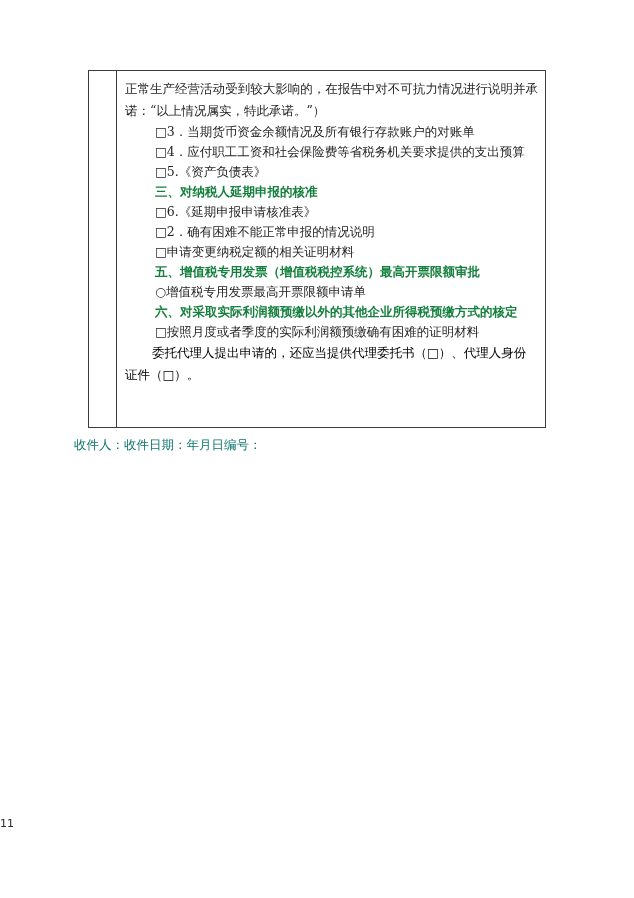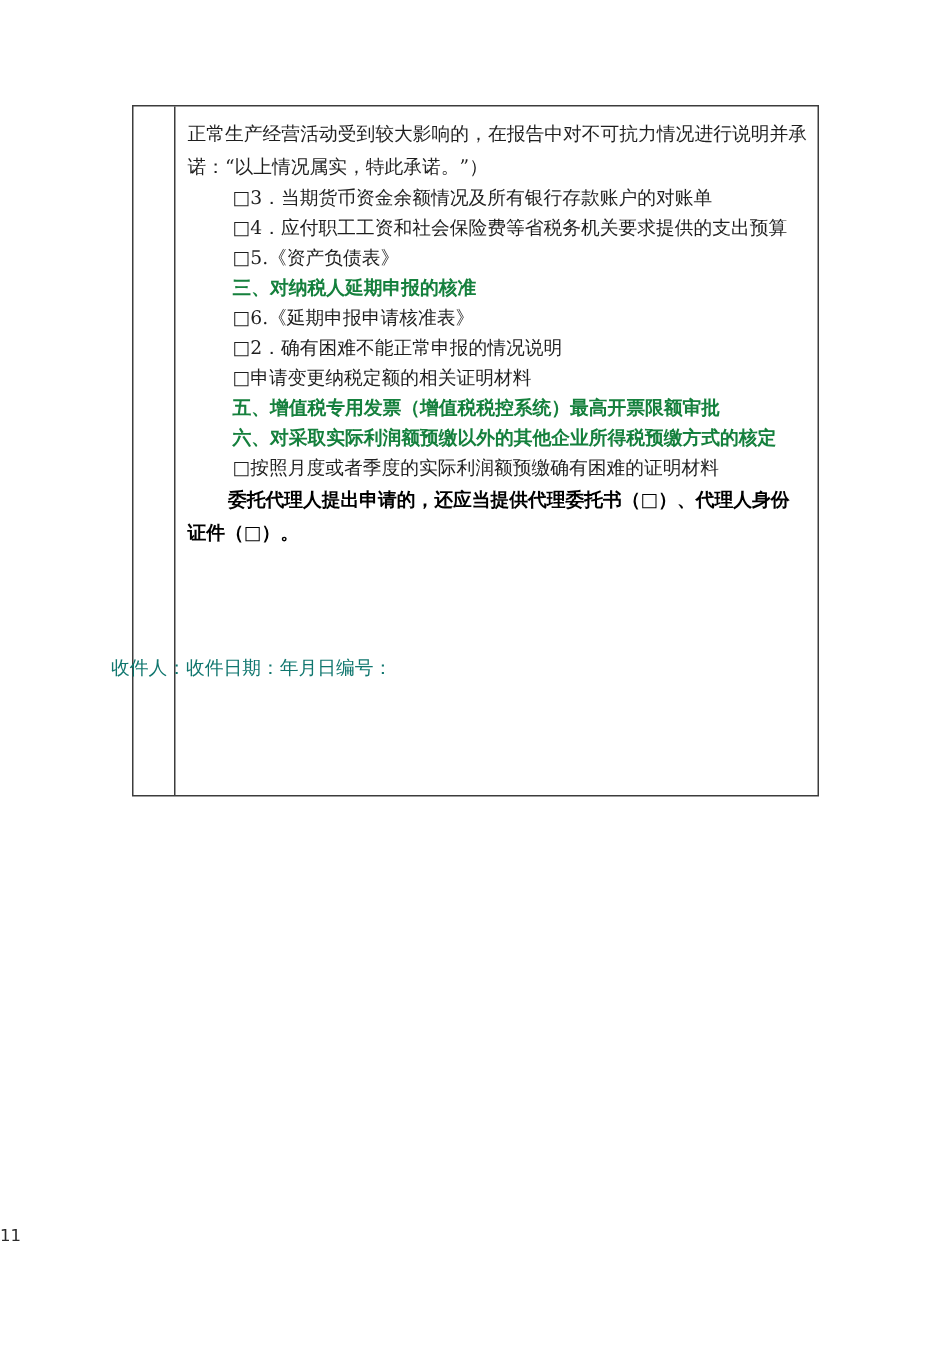--- a/index.html
+++ b/index.html
@@ -17,21 +17,21 @@
   .page {
     position: absolute;
     inset: 0;
     background: #ffffff;
   }
   .form-table {
     position: absolute;
     left: 88px;
     top: 70px;
     width: 458px;
-    height: 461px;
+    height: 358px;
     border: 1px solid #3c3c3c;
     box-sizing: border-box;
     display: flex;
     background: #ffffff;
     justify-content: flex-end;
   }
   .col-left {
     width: 28px;
     flex: 0 0 28px;
     border-right: 1px solid #3c3c3c;
@@ -58,21 +58,21 @@
     padding-left: 30px;
     font-family: "DejaVu Sans", sans-serif;
     font-weight: bold;
     color: #15803d;
   }
   .commitment {
     margin-top: 20px;
     line-height: 22px;
     text-indent: 27px;
     font-family: "DejaVu Sans", sans-serif;
-    font-weight: bold;
+    font-weight: normal;
     color: #000000;
   }
   .checkbox-glyph, .bullet-glyph {
     font-family: "DejaVu Sans", sans-serif;
     font-weight: normal;
   }
   .receipt-footer {
     position: absolute;
     left: 74px;
     top: 436px;
@@ -113,20 +113,21 @@
 
       <p class="item"><span class="checkbox-glyph">□</span><span>6.《延期申报申请核准表》</span></p>
 
       <p class="item"><span class="checkbox-glyph">□</span><span>2．确有困难不能正常申报的情况说明</span></p>
 
 
       <p class="item"><span class="checkbox-glyph">□</span><span>申请变更纳税定额的相关证明材料</span></p>
 
       <p class="heading">五、增值税专用发票（增值税税控系统）最高开票限额审批</p>
 
+      <p class="item"><span class="bullet-glyph">○</span><span>增值税专用发票最高开票限额申请单</span></p>
 
       <p class="heading">六、对采取实际利润额预缴以外的其他企业所得税预缴方式的核定</p>
 
       <p class="item"><span class="checkbox-glyph">□</span><span>按照月度或者季度的实际利润额预缴确有困难的证明材料</span></p>
 
       <p class="commitment">委托代理人提出申请的，还应当提供代理委托书（□）、代理人身份证件（□）。</p>
 
     </div>
   </div>
 

